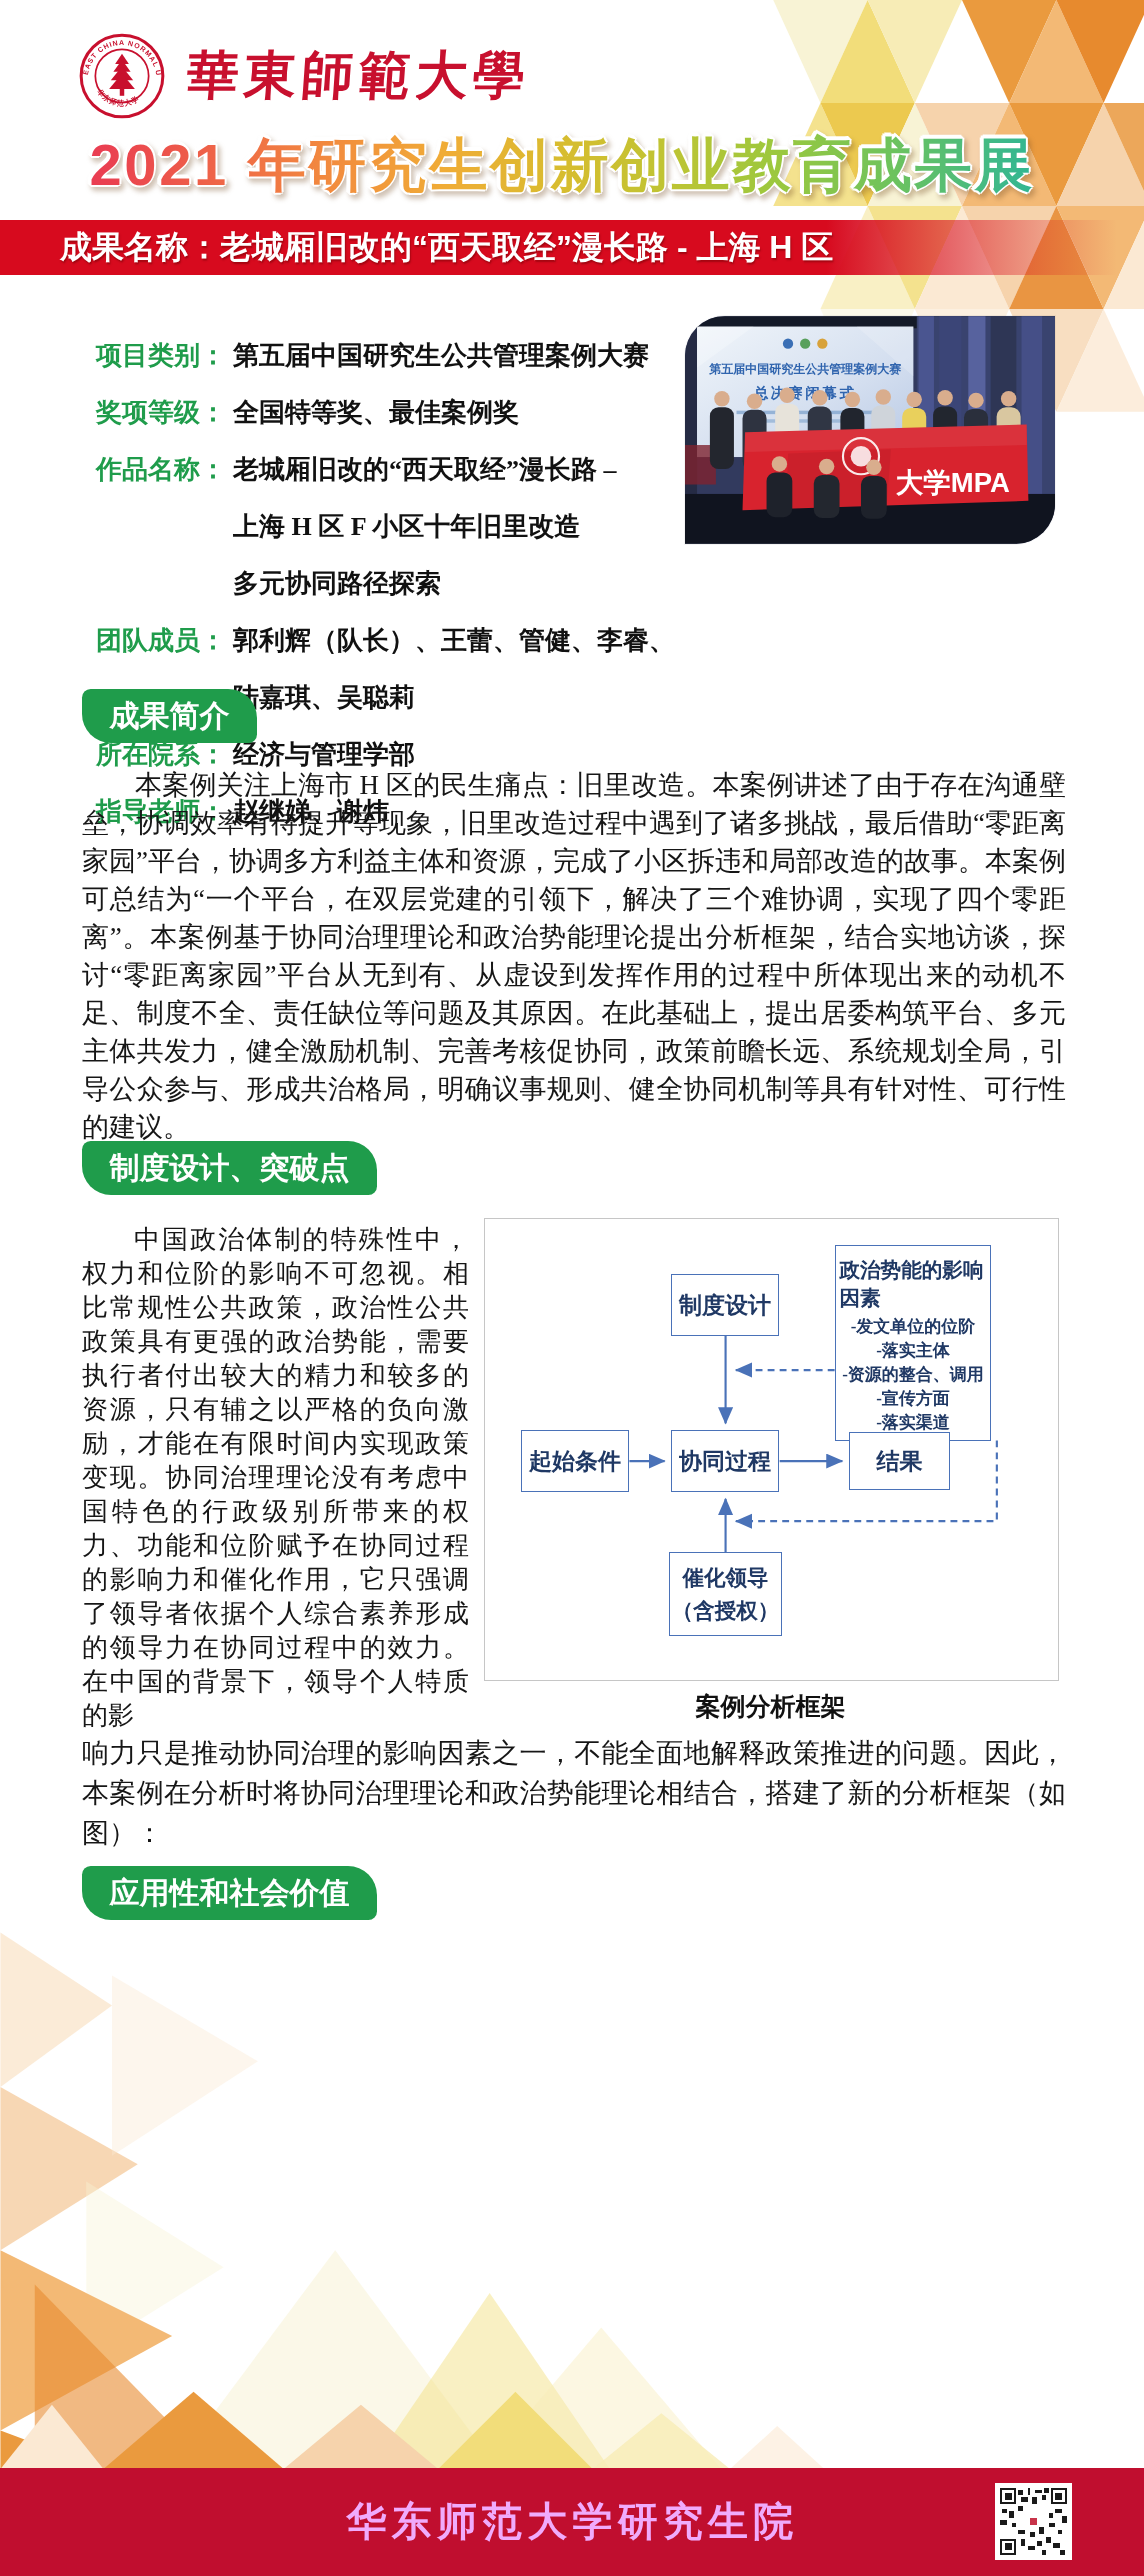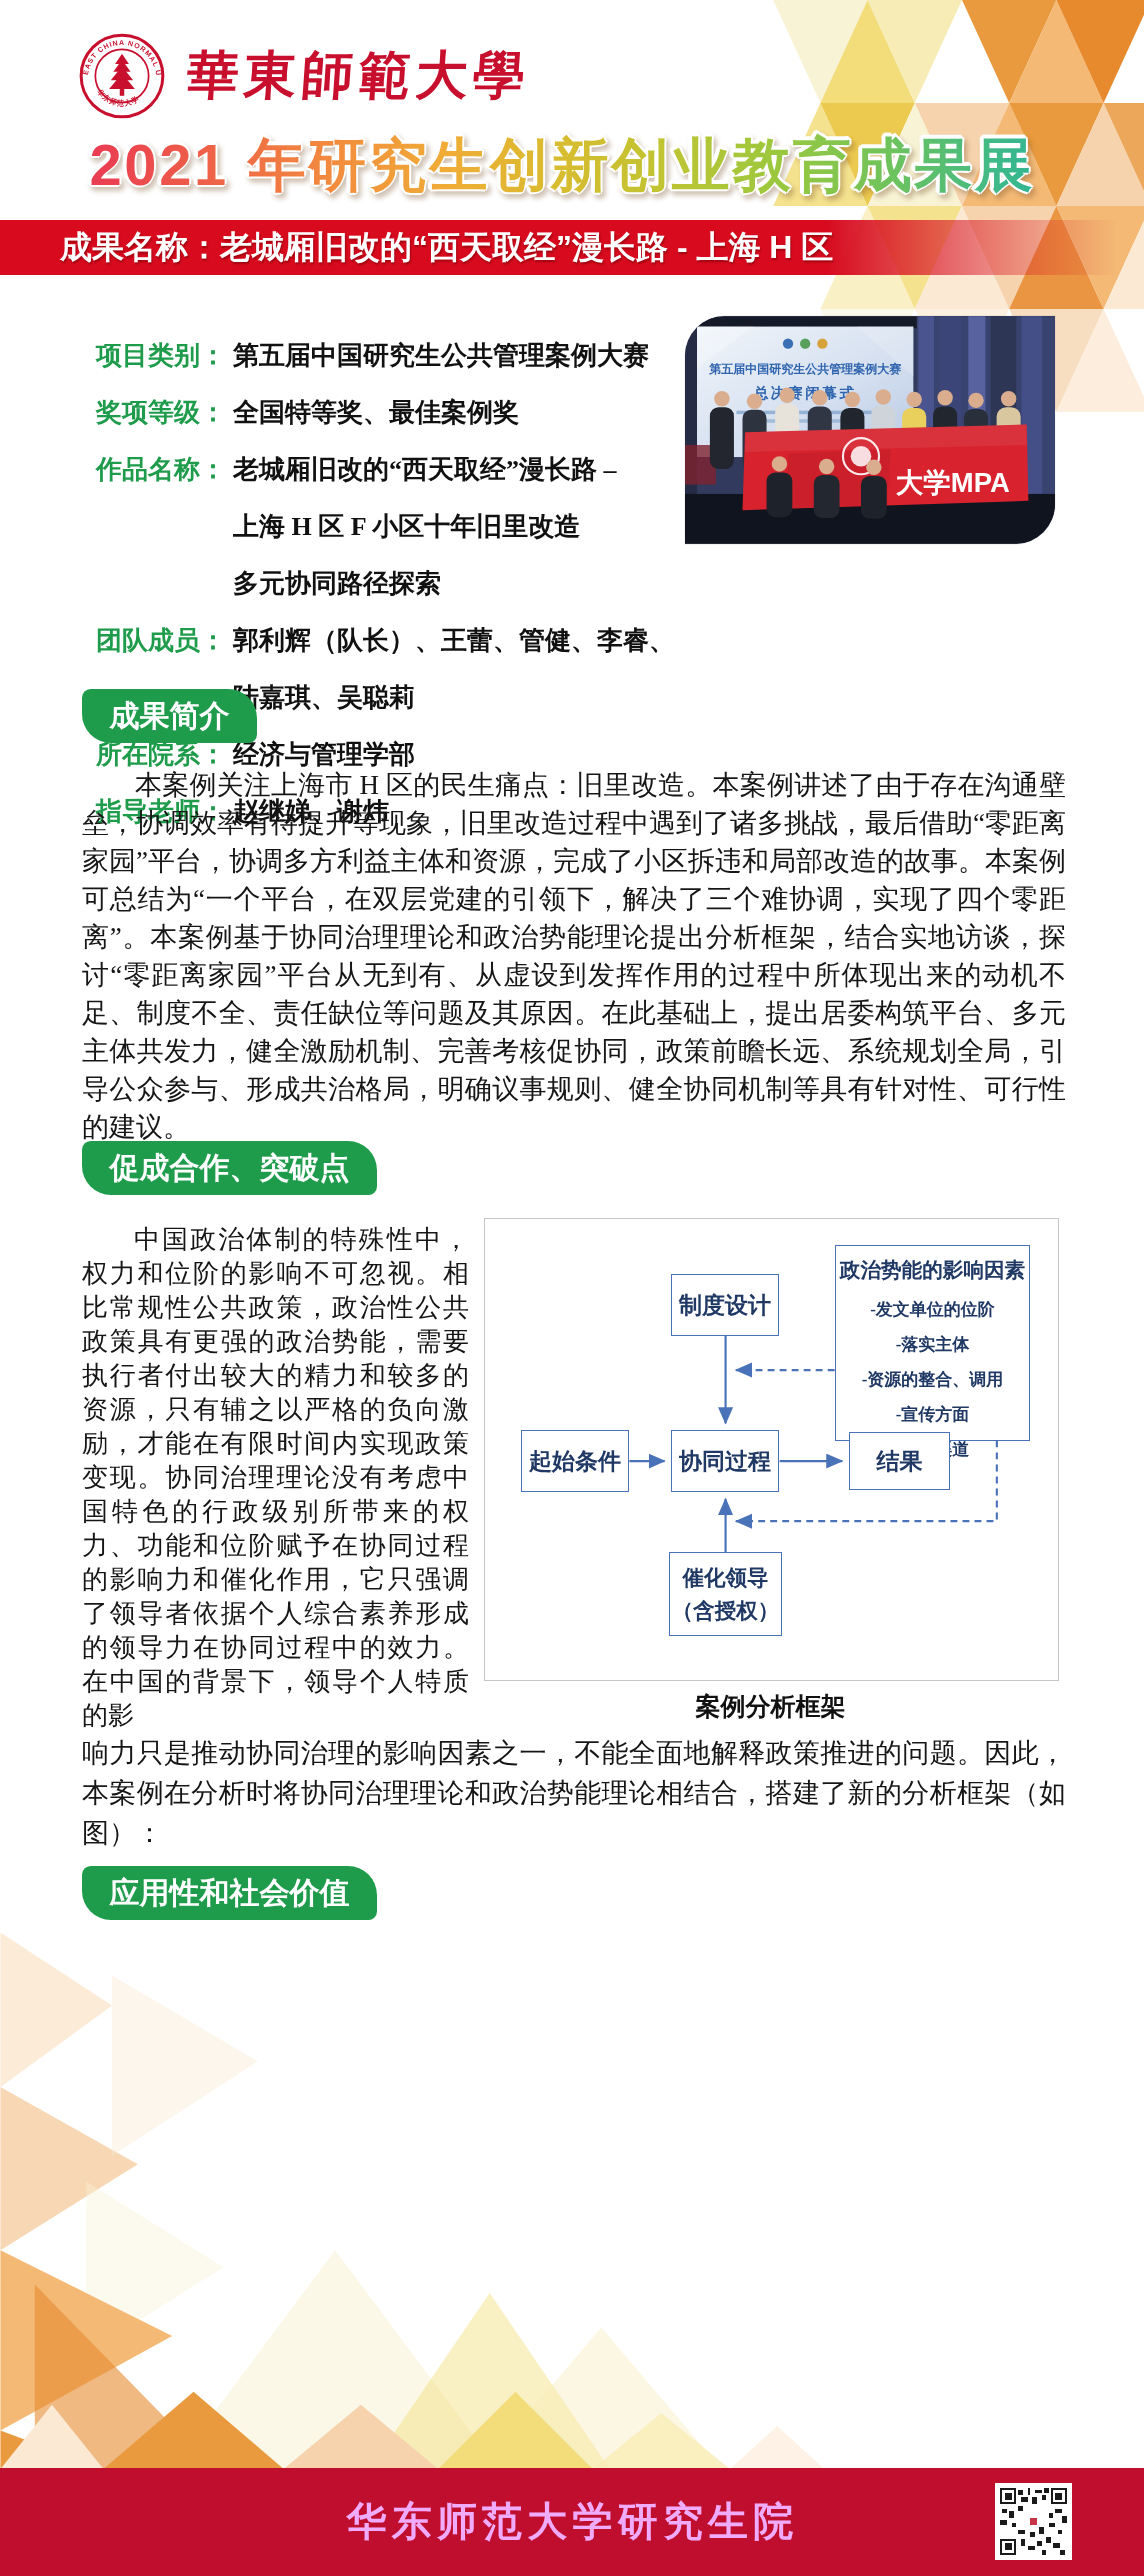--- a/index.html
+++ b/index.html
@@ -54,22 +54,22 @@
   .innov-left{position:absolute;left:82px;top:1223px;width:387px;z-index:2;color:#161616;
     font-size:26px;line-height:34px;text-align:justify;text-indent:52px;}
 
   
   .diagram{position:absolute;left:484px;top:1218px;width:573px;height:461px;z-index:2;
     background:#fff;border:0.9px solid #c6c6c6;}
   .dg-box{position:absolute;border:1.7px solid var(--c-diagram_blue,#4a72b8);background:#fff;
     color:var(--c-diagram_text,#1f3864);display:flex;align-items:center;justify-content:center;
     font-weight:700;font-size:23px;box-sizing:border-box;}
   .dg-inst{left:186px;top:55px;width:108px;height:62px;}
-  .dg-factors{left:350px;top:26px;width:195px;height:196px;flex-direction:column;
-    justify-content:flex-start;padding:10.3px 3.4px;font-size:17px;gap:12px;}
+  .dg-factors{left:350px;top:26px;width:156px;height:196px;flex-direction:column;
+    justify-content:flex-start;padding:10.3px 3.4px;font-size:17px;gap:1px;}
   .dg-factors .dg-ft{font-size:20.6px;margin-bottom:1.7px;}
   .dg-start{left:36px;top:211px;width:108px;height:62px;}
   .dg-proc{left:186px;top:211px;width:108px;height:62px;}
   .dg-result{left:364px;top:213px;width:101px;height:58px;}
   .dg-lead{left:184px;top:333px;width:113px;height:84px;flex-direction:column;gap:3.4px;font-size:21.5px;}
   .dg-arrows{position:absolute;left:0;top:0;}
   .dg-caption{position:absolute;left:484px;top:1690px;width:573px;z-index:2;text-align:center;
     font-size:25px;font-weight:700;color:#111;}
 
   
@@ -288,21 +288,21 @@
             <circle cx="220" cy="176" r="9" fill="#d9ad8d"></circle>
             <rect x="205" y="186" width="30" height="50" rx="10" fill="#1e222b"></rect>
           </g>
       </g>
     </svg>
   </div>
 
   <div class="badge badge-1">成果简介</div>
   <div class="para para-1">本案例关注上海市 H 区的民生痛点：旧里改造。本案例讲述了由于存在沟通壁垒，协调效率有待提升等现象，旧里改造过程中遇到了诸多挑战，最后借助“零距离家园”平台，协调多方利益主体和资源，完成了小区拆违和局部改造的故事。本案例可总结为“一个平台，在双层党建的引领下，解决了三个难协调，实现了四个零距离”。本案例基于协同治理理论和政治势能理论提出分析框架，结合实地访谈，探讨“零距离家园”平台从无到有、从虚设到发挥作用的过程中所体现出来的动机不足、制度不全、责任缺位等问题及其原因。在此基础上，提出居委构筑平台、多元主体共发力，健全激励机制、完善考核促协同，政策前瞻长远、系统规划全局，引导公众参与、形成共治格局，明确议事规则、健全协同机制等具有针对性、可行性的建议。</div>
 
-  <div class="badge badge-2">促成合作、突破点</div>
+  <div class="badge badge-2">制度设计、突破点</div>
   <div class="innov-left">中国政治体制的特殊性中，权力和位阶的影响不可忽视。相比常规性公共政策，政治性公共政策具有更强的政治势能，需要执行者付出较大的精力和较多的资源，只有辅之以严格的负向激励，才能在有限时间内实现政策变现。协同治理理论没有考虑中国特色的行政级别所带来的权力、功能和位阶赋予在协同过程的影响力和催化作用，它只强调了领导者依据个人综合素养形成的领导力在协同过程中的效力。在中国的背景下，领导个人特质的影</div>
 
   <div class="diagram">
     <svg class="dg-arrows" width="573" height="461" viewBox="0 0 667 537">
       <defs>
         <marker id="arw" markerWidth="9" markerHeight="8" refX="7.5" refY="3.5" orient="auto">
           <path d="M0,0 L8,3.5 L0,7 Z" fill="#4a72b8"></path>
         </marker>
       </defs>
       <g stroke="#4a72b8" stroke-width="2.5" fill="none">

